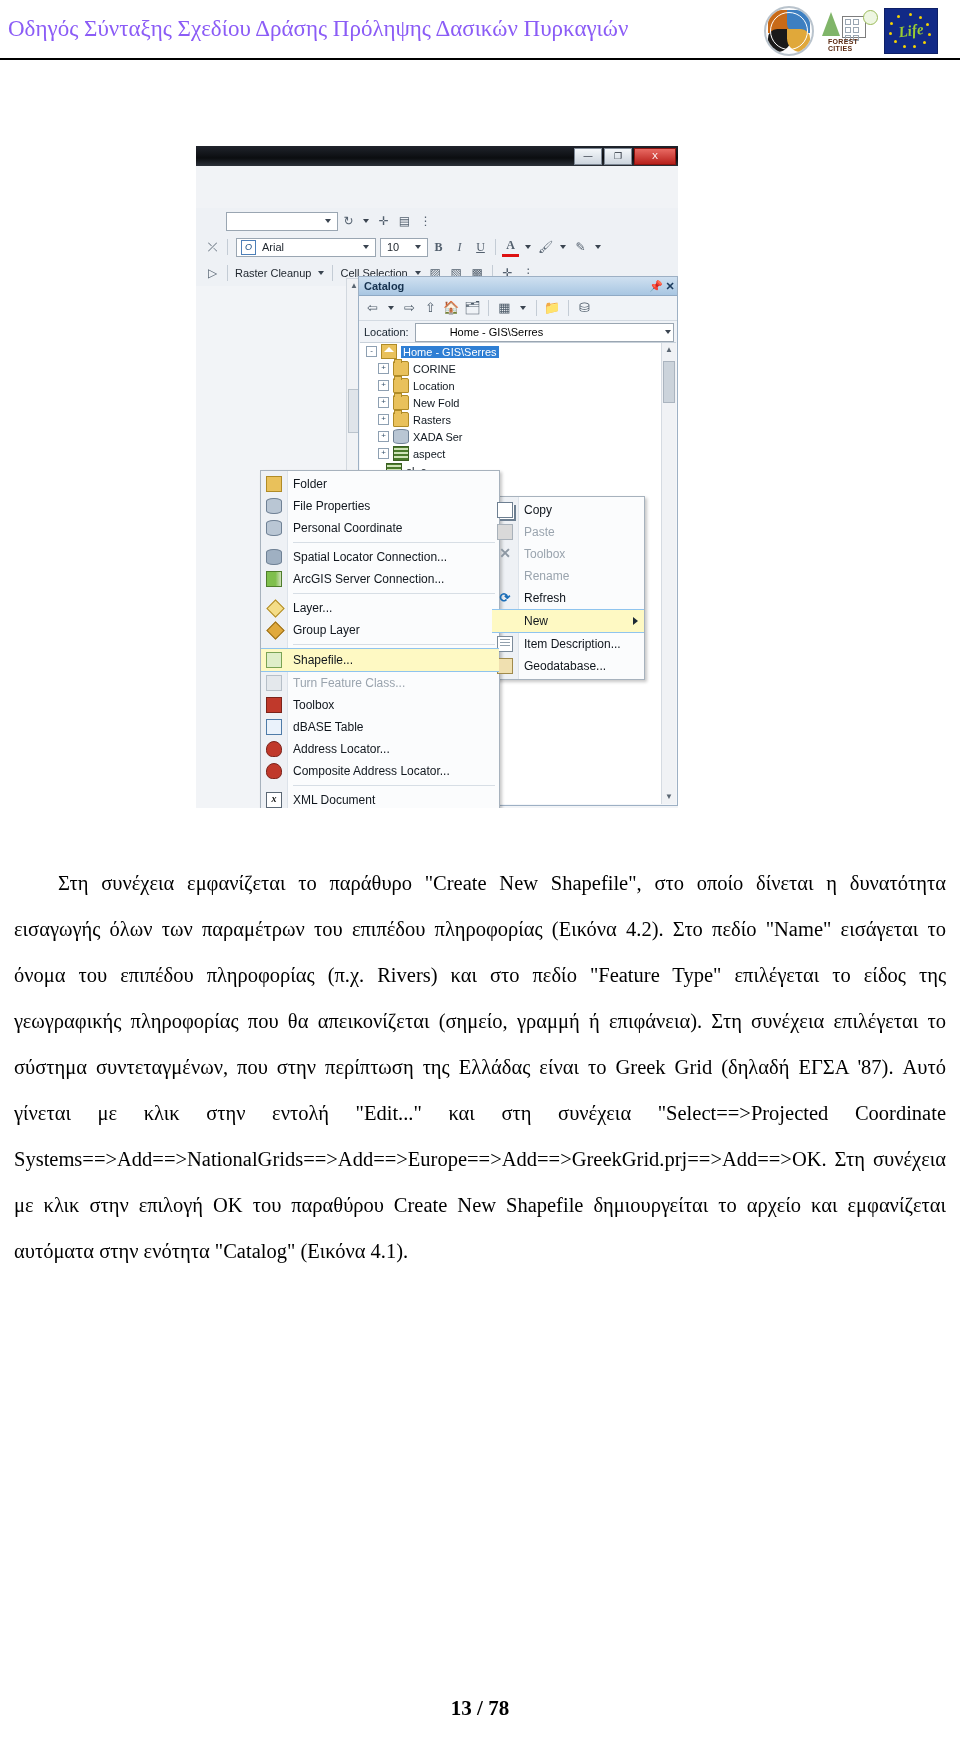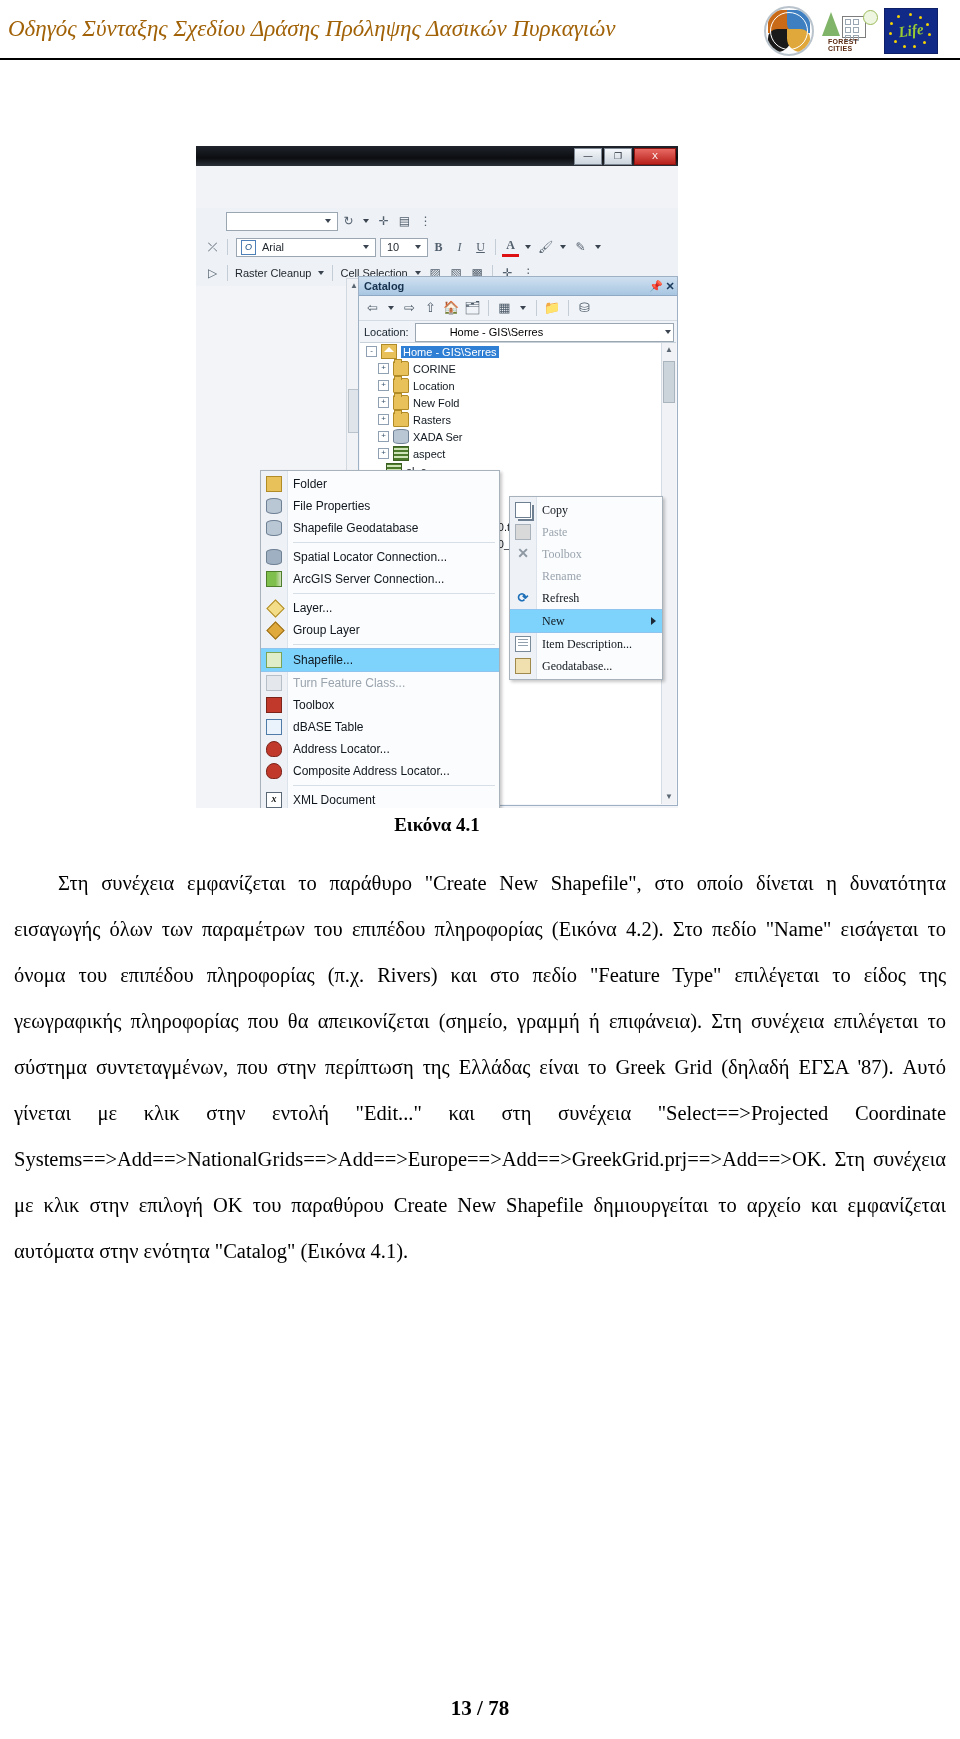--- a/index.html
+++ b/index.html
@@ -21,25 +21,24 @@
     position: absolute;
     left: 0; top: 0;
     width: 960px;
     height: 62px;
   }
   .header-title {
     position: absolute;
     left: 8px;
     top: 16px;
     font-family: "Liberation Serif", serif;
-    font-style: italic;
     font-size: 23px;
     letter-spacing: 0px;
     white-space: nowrap;
-    color: #a16207;
+    color: #8b5cf6;
   }
   .header-rule {
     position: absolute;
     left: 0; top: 58px;
     width: 960px;
     height: 2px;
     background: #000;
   }
   .logo-row {
     position: absolute;
@@ -409,42 +408,42 @@
   .mi {
     position: relative;
     height: 22px;
     display: flex; align-items: center;
     padding-left: 32px;
     white-space: nowrap;
     z-index: 2;
   }
   .mi.disabled { color: #9aa4ae; }
   .mi.highlight {
-    background: #7dd3fc;
+    background: #fef9c3;
     border-top: 1px solid #8fc4ee;
     border-bottom: 1px solid #8fc4ee;
   }
   .mi .mi-ico {
     position: absolute; left: 5px; top: 50%; transform: translateY(-50%);
     width: 16px; height: 16px;
     display: inline-flex; align-items: center; justify-content: center;
     font-size: 12px;
     color: #4b6a88;
   }
   .mi .submark {
     position: absolute; right: 6px; top: 50%; transform: translateY(-50%);
     width: 0; height: 0;
     border-top: 4px solid transparent;
     border-bottom: 4px solid transparent;
     border-left: 5px solid #1d2a36;
   }
   .mi-sep {
     height: 1px; background: #d7dee5; margin: 3px 4px 3px 32px;
   }
-  #ctx-main { left: 313px; top: 350px; width: 152px; font-family: Liberation Serif, serif; }
+  #ctx-main { left: 295px; top: 350px; width: 152px; }
   #ctx-new  { left: 64px;  top: 324px; width: 238px; }
 
   
   .g-copy, .g-paste, .g-x, .g-refresh, .g-doc, .g-props,
   .g-folder, .g-gdb, .g-pgdb, .g-sde, .g-server, .g-layer, .g-grouplayer,
   .g-shapefile, .g-turn, .g-toolbox, .g-dbase, .g-addr, .g-xml {
     width: 15px; height: 14px; display: inline-block; position: relative;
   }
   .g-copy { background: #fff; border: 1px solid #5f7competitor; }
   .g-copy { border: 1px solid #6d7f91; box-shadow: 2px 2px 0 -1px #fff, 3px 3px 0 0 #6d7f91; }
@@ -833,21 +832,21 @@
       <div class="mi">
         <span class="mi-ico">
             <span class="g-gdb"></span>
           </span>
         <span>File Properties</span>
       </div>
       <div class="mi">
         <span class="mi-ico">
             <span class="g-pgdb"></span>
           </span>
-        <span>Shapefile Geodatabase</span>
+        <span>Personal Coordinate</span>
       </div>
       <div class="mi-sep"></div>
       <div class="mi">
         <span class="mi-ico">
             <span class="g-sde"></span>
           </span>
         <span>Spatial Locator Connection...</span>
       </div>
       <div class="mi">
         <span class="mi-ico">
@@ -909,18 +908,17 @@
       <div class="mi">
         <span class="mi-ico">
             <span class="g-xml">x</span>
           </span>
         <span>XML Document</span>
       </div>
     </div>
 
   </div>
 
-  <div class="fig-caption">Εικόνα 4.1</div>
 </div>
 
 <div class="body-text">Στη συνέχεια εμφανίζεται το παράθυρο "Create New Shapefile", στο οποίο δίνεται η δυνατότητα εισαγωγής όλων των παραμέτρων του επιπέδου πληροφορίας (Εικόνα 4.2). Στο πεδίο "Name" εισάγεται το όνομα του επιπέδου πληροφορίας (π.χ. Rivers) και στο πεδίο "Feature Type" επιλέγεται το είδος της γεωγραφικής πληροφορίας που θα απεικονίζεται (σημείο, γραμμή ή επιφάνεια). Στη συνέχεια επιλέγεται το σύστημα συντεταγμένων, που στην περίπτωση της Ελλάδας είναι το Greek Grid (δηλαδή ΕΓΣΑ '87). Αυτό γίνεται με κλικ στην εντολή "Edit..." και στη συνέχεια "Select==&gt;Projected Coordinate Systems==&gt;Add==&gt;NationalGrids==&gt;Add==&gt;Europe==&gt;Add==&gt;GreekGrid.prj==&gt;Add==&gt;ΟΚ. Στη συνέχεια με κλικ στην επιλογή ΟΚ του παραθύρου Create New Shapefile δημιουργείται το αρχείο και εμφανίζεται αυτόματα στην ενότητα "Catalog" (Εικόνα 4.1).</div>
 
 <div class="footer">13 / 78</div>
 
 </body></html>

